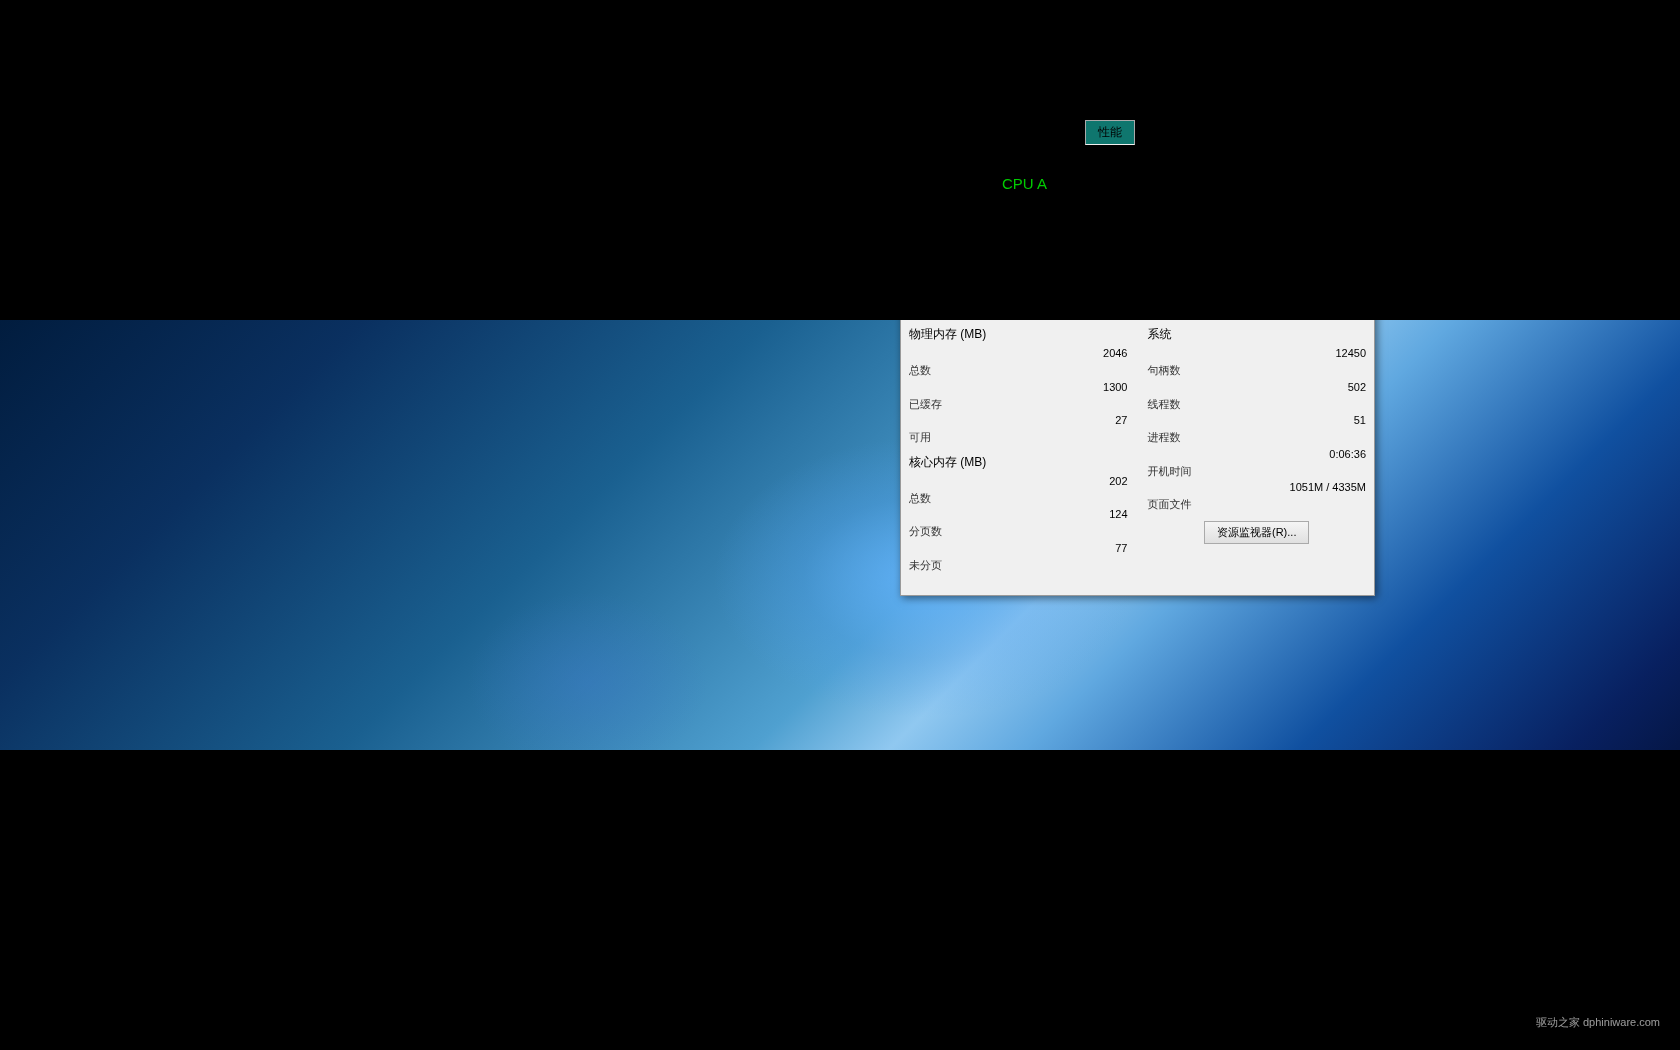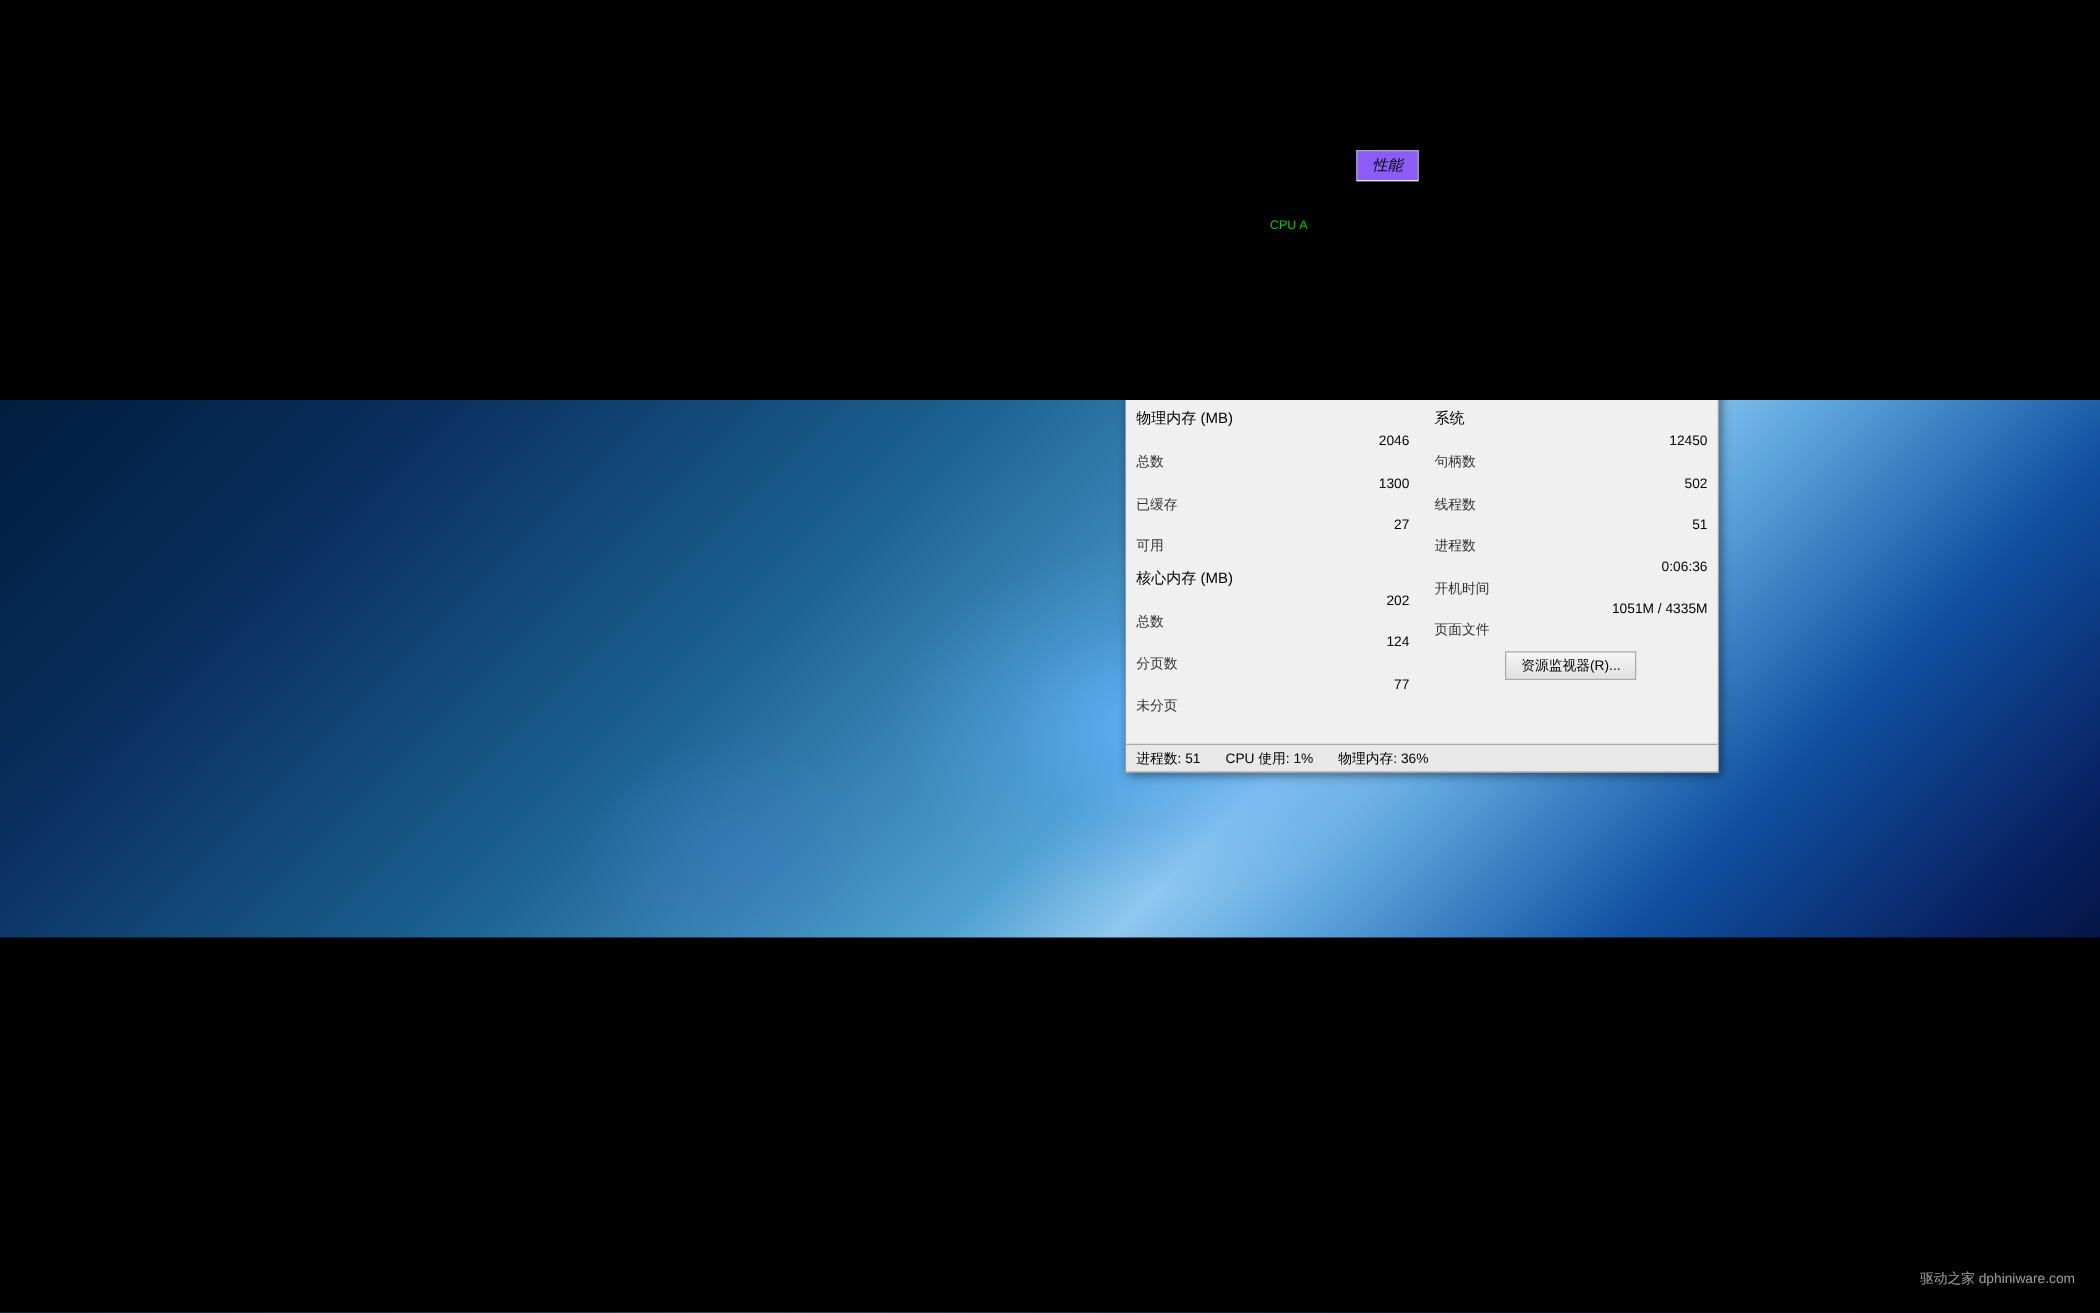--- a/index.html
+++ b/index.html
@@ -151,24 +151,23 @@
       font-size: 12px;
       border: 1px solid #aaa;
       border-bottom: none;
       background: #e0e0e0;
       cursor: pointer;
       margin-right: 2px;
       position: relative;
     }
 
     .tab.active {
-      background: #8b5cf6;
+      background: #0f766e;
       border-bottom: 1px solid #f0f0f0;
       z-index: 1;
-      font-style: italic;
     }
 
     
     .main-content {
       background: #f0f0f0;
       padding: 8px;
     }
 
     
     .cpu-section {
@@ -239,23 +238,23 @@
       height: 60px;
       background: #000;
       border: 1px solid #666;
       position: relative;
       overflow: hidden;
     }
 
     .cpu-graph-label {
       position: absolute;
       top: 2px;
-      left: 18px;
+      left: 4px;
       color: #00cc00;
-      font-size: 10px;
+      font-size: 15px;
       z-index: 2;
     }
 
     
     .mem-section {
       display: flex;
       gap: 8px;
       margin-bottom: 8px;
     }
 
@@ -575,21 +574,16 @@
               <span class="info-val">1051M / 4335M</span>
             </div>
           </div>
 
           <button class="resource-btn">资源监视器(R)...</button>
         </div>
       </div>
 
     </div>
 
-    <div class="status-bar">
-      <span>进程数: 51</span>
-      <span>CPU 使用: 1%</span>
-      <span>物理内存: 36%</span>
-    </div>
 
   </div>
 
 </div>
 
 </body></html>

